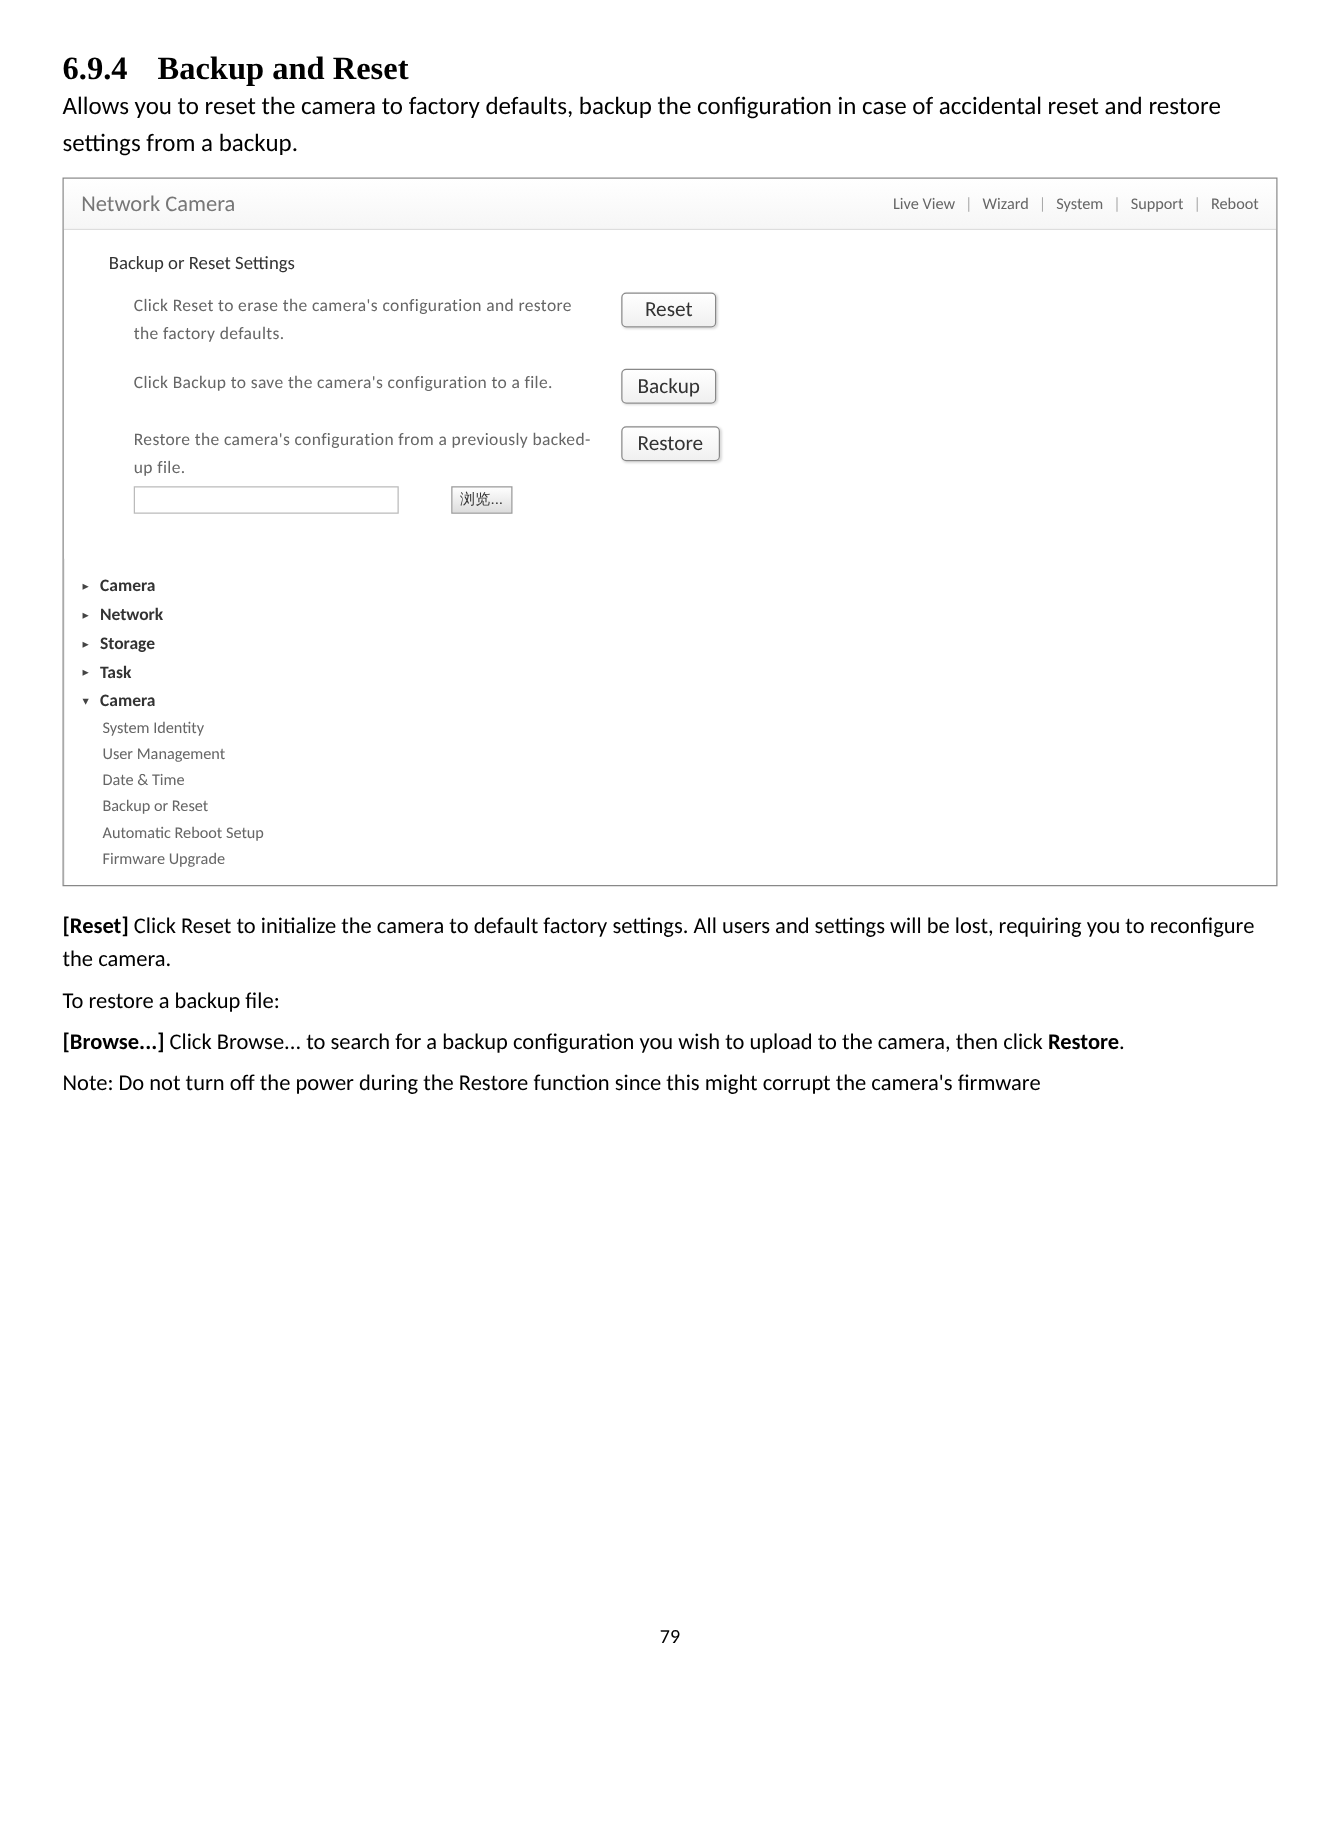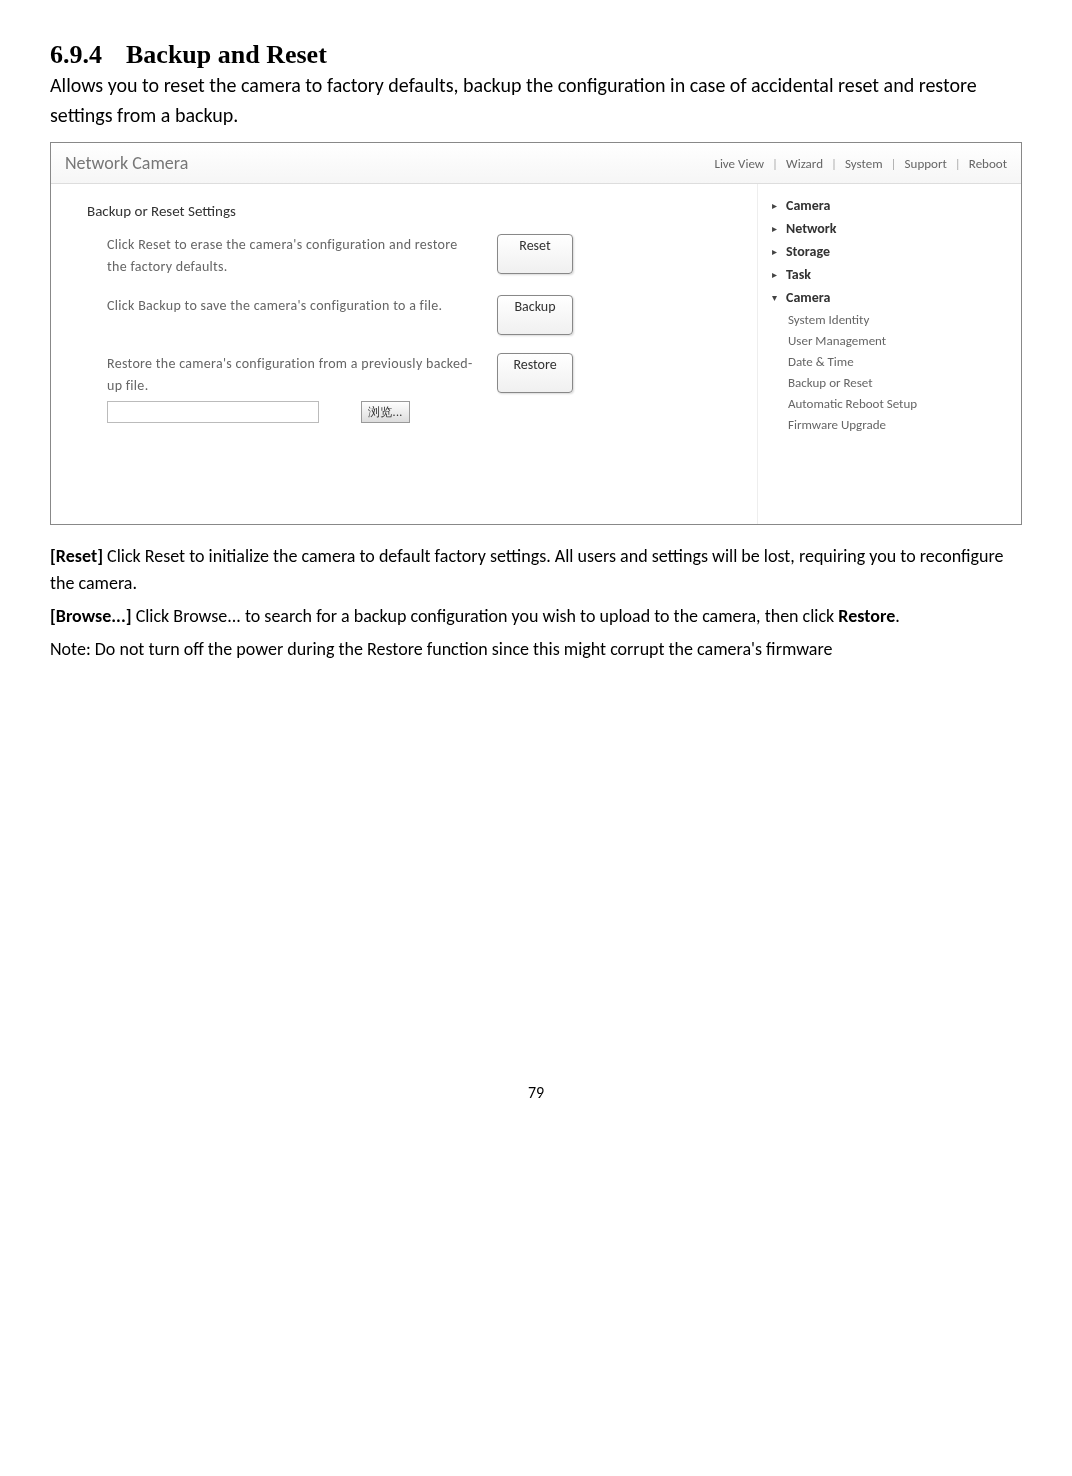--- a/index.html
+++ b/index.html
@@ -53,20 +53,21 @@
       gap: 8px;
       font-size: 13px;
       color: #666;
     }
     .ss-nav span.sep {
       color: #aaa;
     }
     .ss-body {
       display: flex;
       min-height: 340px;
+      flex-direction: column;
     }
     .ss-main {
       flex: 1;
       padding: 18px 28px 18px 56px;
       font-size: 14px;
       color: #666;
     }
     .ss-section-title {
       color: #333;
       font-size: 15px;
@@ -81,22 +82,22 @@
     .ss-row-text {
       width: 370px;
       line-height: 1.55;
       padding-right: 20px;
       letter-spacing: 0.3px;
     }
     .ss-btn {
       display: inline-block;
       border: 1px solid #888;
       border-radius: 4px;
-      padding: 2px 12px 19px 12px;
-      font-size: 14px;
+      padding: 2px 12px 3px 12px;
+      font-size: 17px;
       color: #333;
       background: linear-gradient(#fff, #f0f0f0);
       box-shadow: 1px 1px 2px rgba(0,0,0,0.15);
       min-width: 50px;
       text-align: center;
     }
     .ss-file-row {
       display: flex;
       align-items: center;
       margin-top: 4px;
@@ -237,19 +238,20 @@
       <div class="side-sub">Automatic Reboot Setup</div>
       <div class="side-sub">Firmware Upgrade</div>
     </div>
   </div>
 </div>
 
 <div class="desc-block">
   <p>
     <span class="bold">[Reset]</span><span> Click Reset to initialize the camera to default factory settings. All users and settings will be lost, requiring you to reconfigure the camera.</span>
   </p>
+  <p>To restore a backup file:</p>
   <p>
     <span class="bold">[Browse...]</span><span> Click Browse... to search for a backup configuration you wish to upload to the camera, then click </span><span class="bold">Restore</span><span>.</span>
   </p>
   <p>Note: Do not turn off the power during the Restore function since this might corrupt the camera's firmware</p>
 </div>
 
 <div class="pagenum">79</div>
 
 </body></html>

